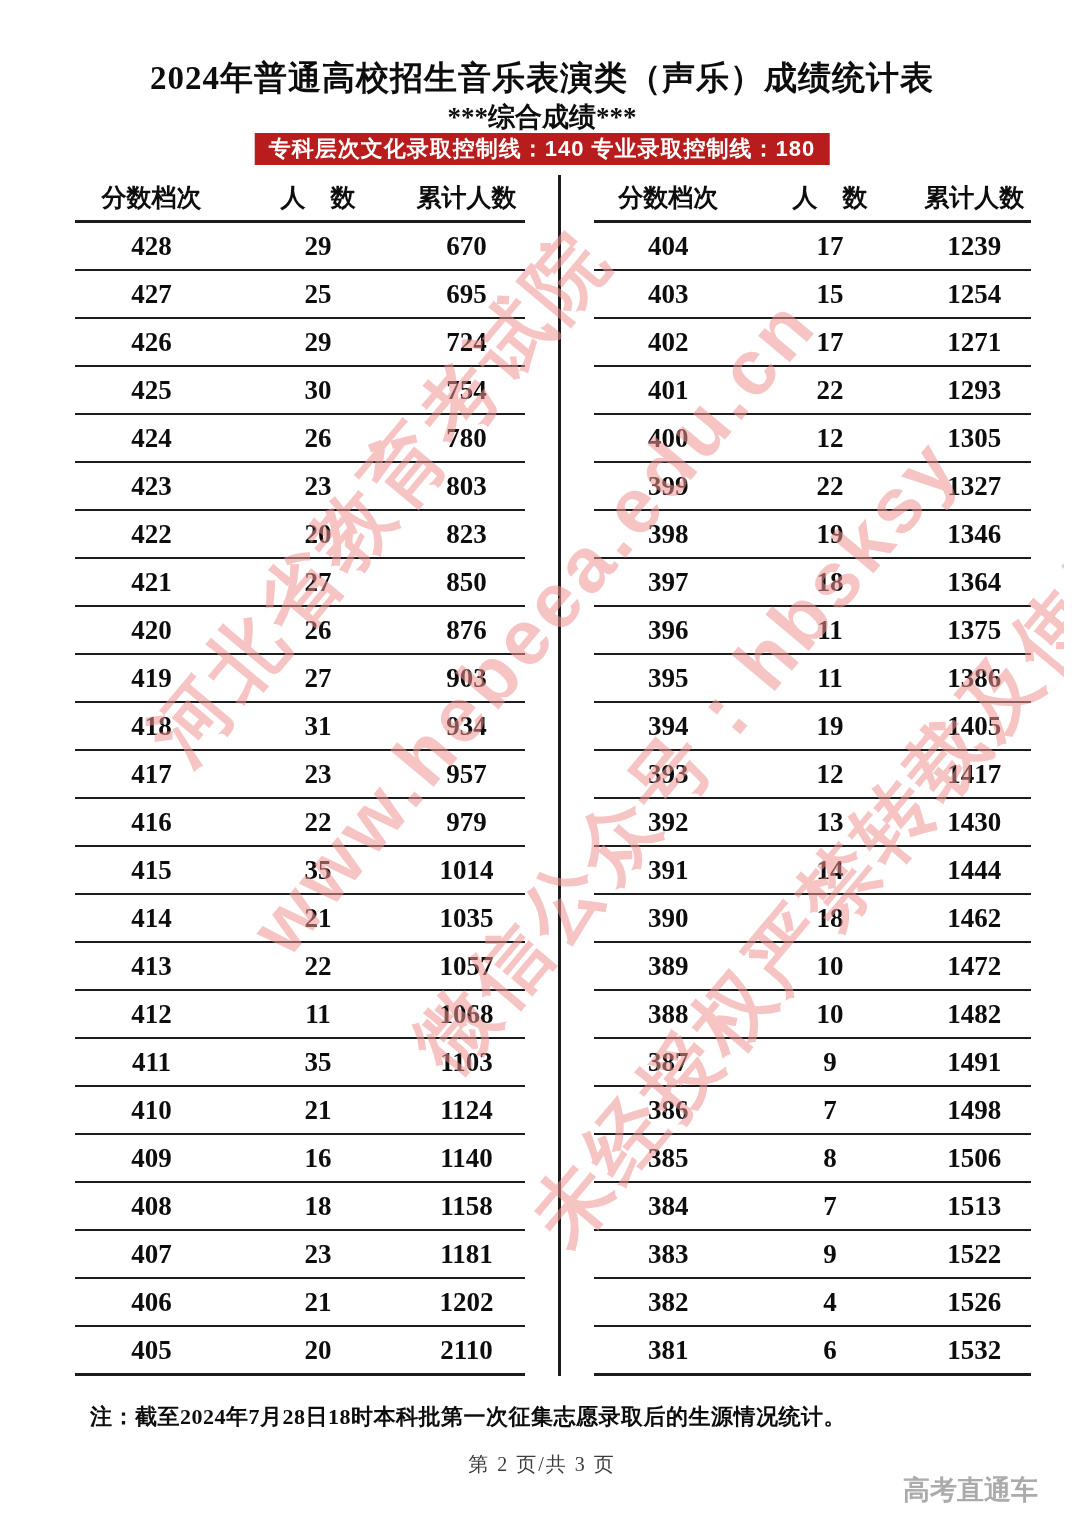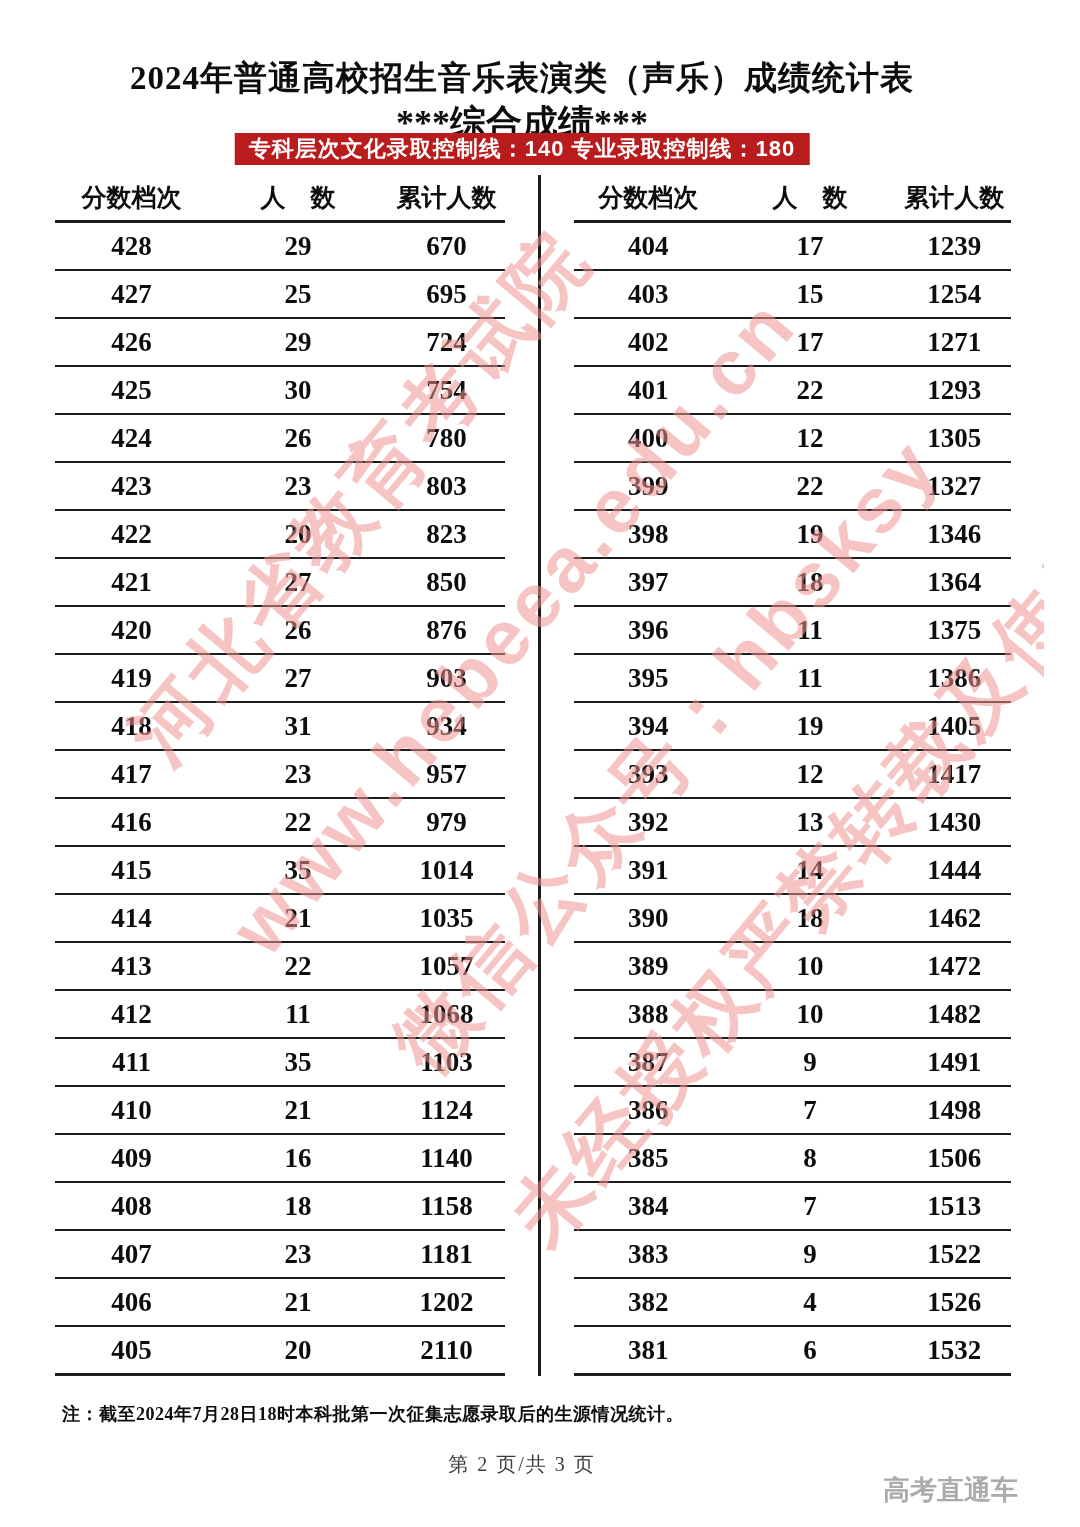--- a/index.html
+++ b/index.html
@@ -3,28 +3,29 @@
 <meta charset="utf-8">
 <style>
   html,body { margin:0; padding:0; background:#ffffff; }
   .page {
     position:relative;
     width:1044px; height:1527px;
     background:#ffffff;
     overflow:hidden;
     font-family:"Liberation Serif","DejaVu Serif",serif;
     color:#0d0d0d;
+    margin-left:20px;
   }
   .title {
     position:absolute; top:56px; left:0; width:100%;
     text-align:center; font-size:33px; font-weight:bold; letter-spacing:1px;
   }
   .subtitle {
     position:absolute; top:99px; left:0; width:100%;
-    text-align:center; font-size:36px; font-weight:bold;
+    text-align:center; font-size:27px; font-weight:bold;
   }
   .control-bar {
     position:absolute; top:133px; left:50%; transform:translateX(-50%);
     background:#b91c1c; color:#ffffff;
     font-family:"Liberation Sans","DejaVu Sans",sans-serif;
     font-weight:bold; font-size:22px; line-height:32px; height:32px;
     padding:0 14px; letter-spacing:1px; white-space:nowrap;
   }
   .tables {
     position:absolute; top:175px; left:55px;
@@ -40,22 +41,22 @@
   }
   td {
     font-size:27px; font-weight:bold; text-align:center; vertical-align:middle;
     height:46px; padding:0; border-bottom:2.5px solid #1c1c1c;
   }
   tbody tr:last-child td { border-bottom:3px solid #1c1c1c; }
   .divider {
     width:3px; background:#1c1c1c; margin-left:33px; margin-right:33px;
   }
   .note {
-    position:absolute; top:1402px; left:62px;
-    font-size:18px; font-weight:bold; letter-spacing:0.5px; z-index:2;
+    position:absolute; top:1402px; left:70px;
+    font-size:22px; font-weight:bold; letter-spacing:0.5px; z-index:2;
   }
   .pagenum {
     position:absolute; top:1451px; left:0; width:100%;
     text-align:center; font-size:20px; color:#3c3c3c; letter-spacing:2px;
   }
   .brand {
     position:absolute; top:1472px; right:26px;
     font-family:"Liberation Sans","DejaVu Sans",sans-serif;
     font-size:27px; font-weight:bold; color:#ababab;
     text-shadow:1px 1px 0 #ffffff;

